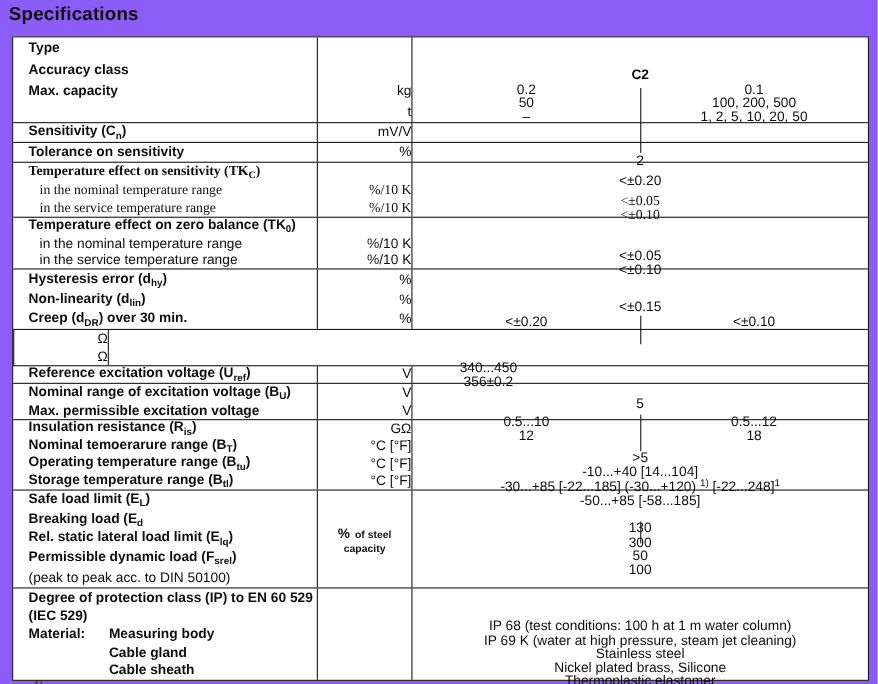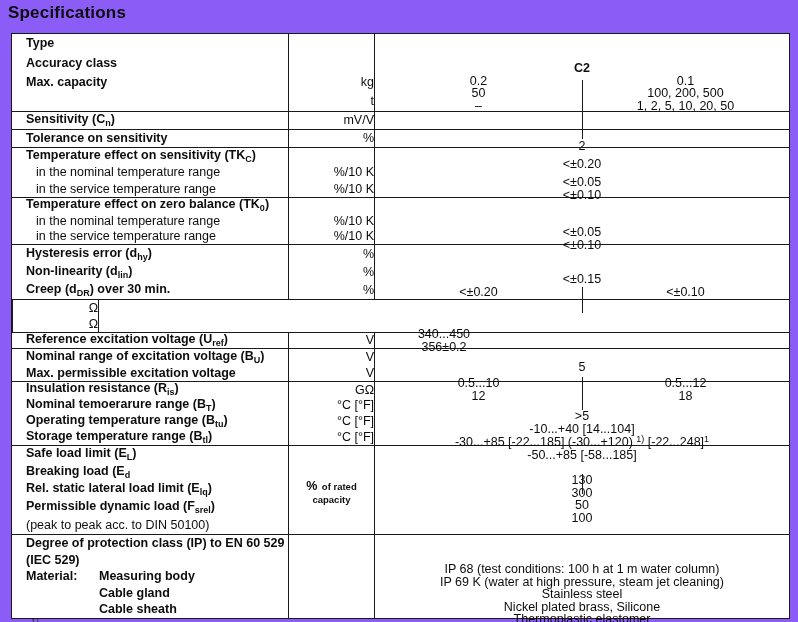--- a/index.html
+++ b/index.html
@@ -100,21 +100,21 @@
         </div>
         <div class="col unit">
           <div class="line">%</div>
         </div>
         <div class="col values">
           <div class="line">
             <span class="">&lt;±0.20</span>
           </div>
         </div>
       </div>
-      <div class="section" style="height: 50px;">
+      <div class="section" style="height: 50px; font-family: Liberation Serif, serif;">
         <div class="col label">
           <div class="line b">
             <span>Temperature effect on sensitivity (TK<sub>C</sub>)</span>
           </div>
           <div class="line ind1">
             <span>in the nominal temperature range</span>
           </div>
           <div class="line ind1">
             <span>in the service temperature range</span>
           </div>
@@ -292,21 +292,21 @@
           </div>
           <div class="line b">
             <span>Permissible dynamic load (F<sub>srel</sub>)</span>
           </div>
           <div class="line">
             <span>(peak to peak acc. to DIN 50100)</span>
           </div>
         </div>
         <div class="col unit ublock">
           <div class="">
-            <div><span class="ub-big">%</span> <span class="ub-small">of rated</span></div>
+            <div><span class="ub-big">%</span> <span class="ub-small">of steel</span></div>
             <div class="ub-small">capacity</div>
           </div>
         </div>
         <div class="col values">
           <div class="line split">
             <span class="half">130</span>
           </div>
           <div class="line">
             <span class="">300</span>
           </div>

